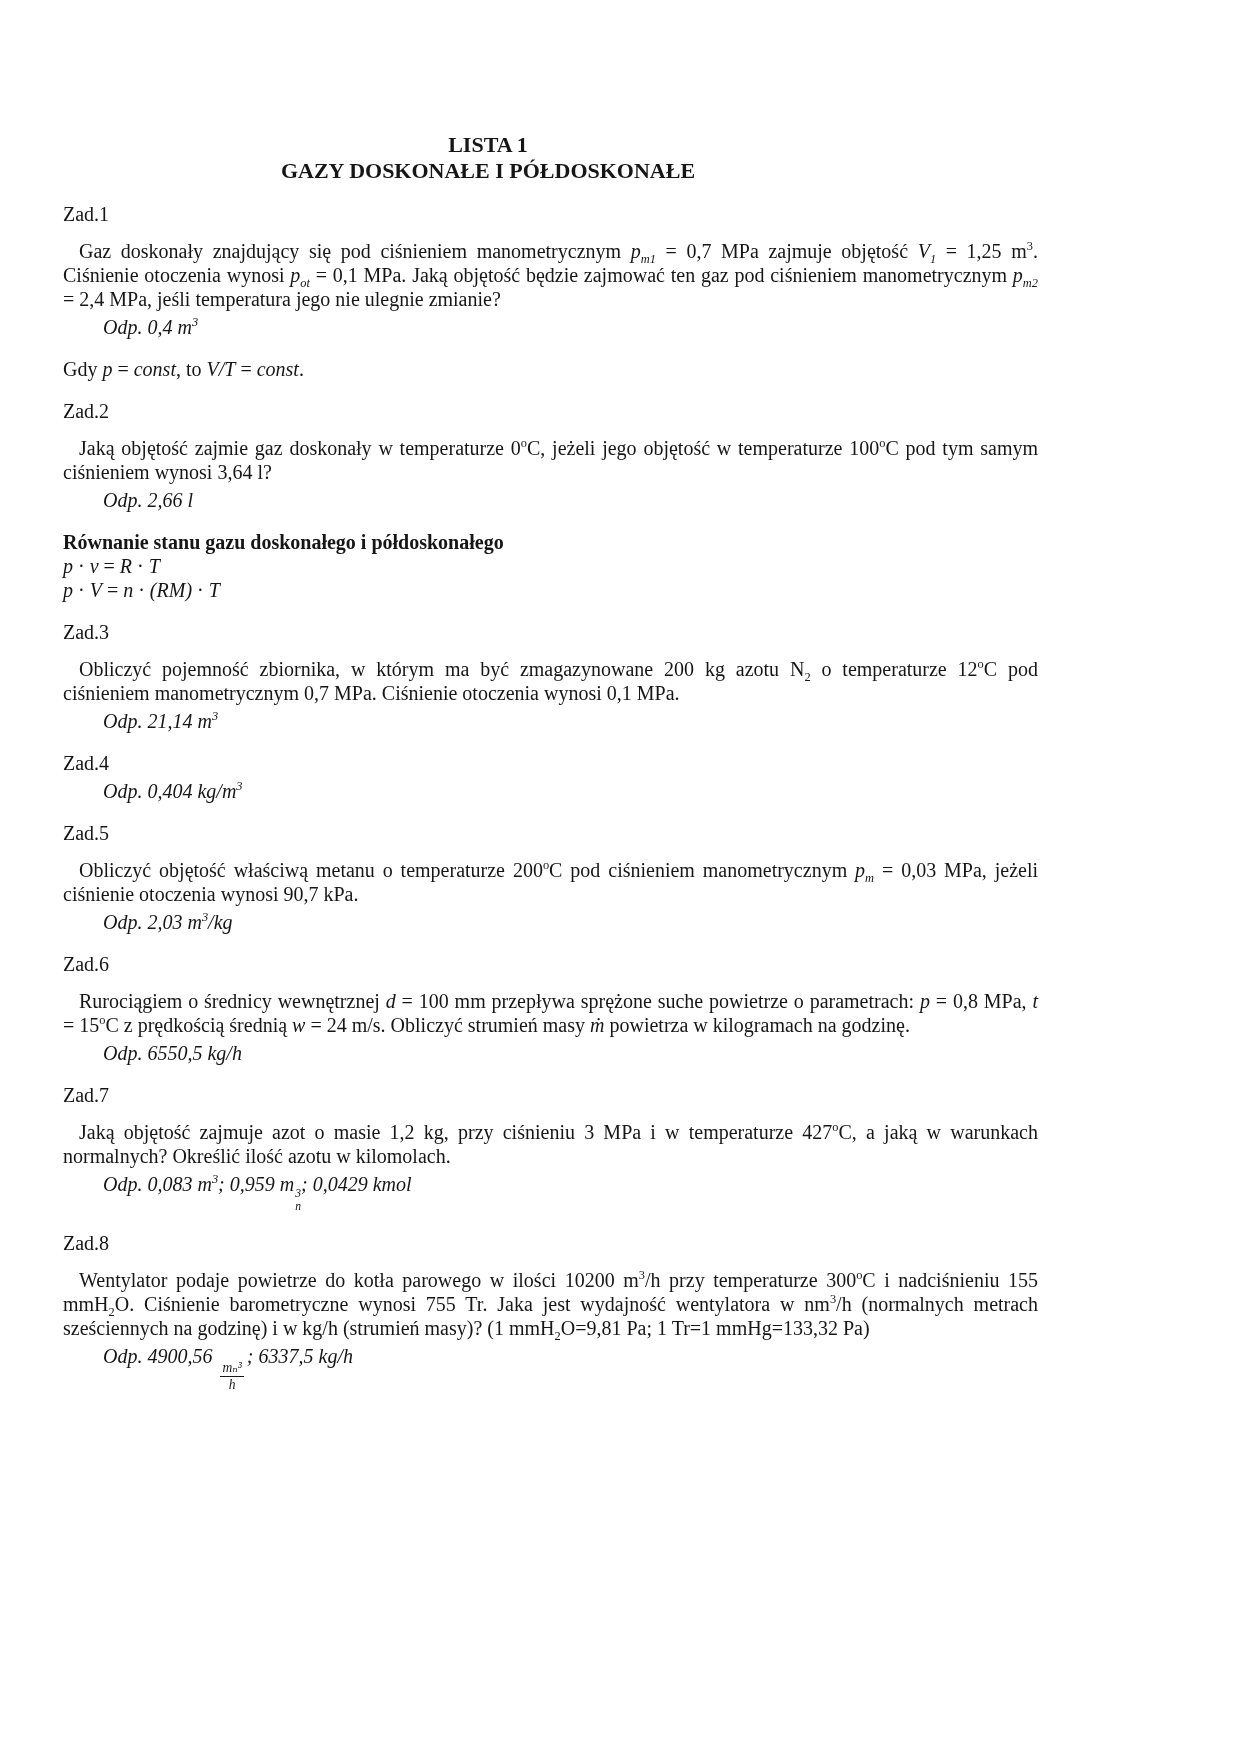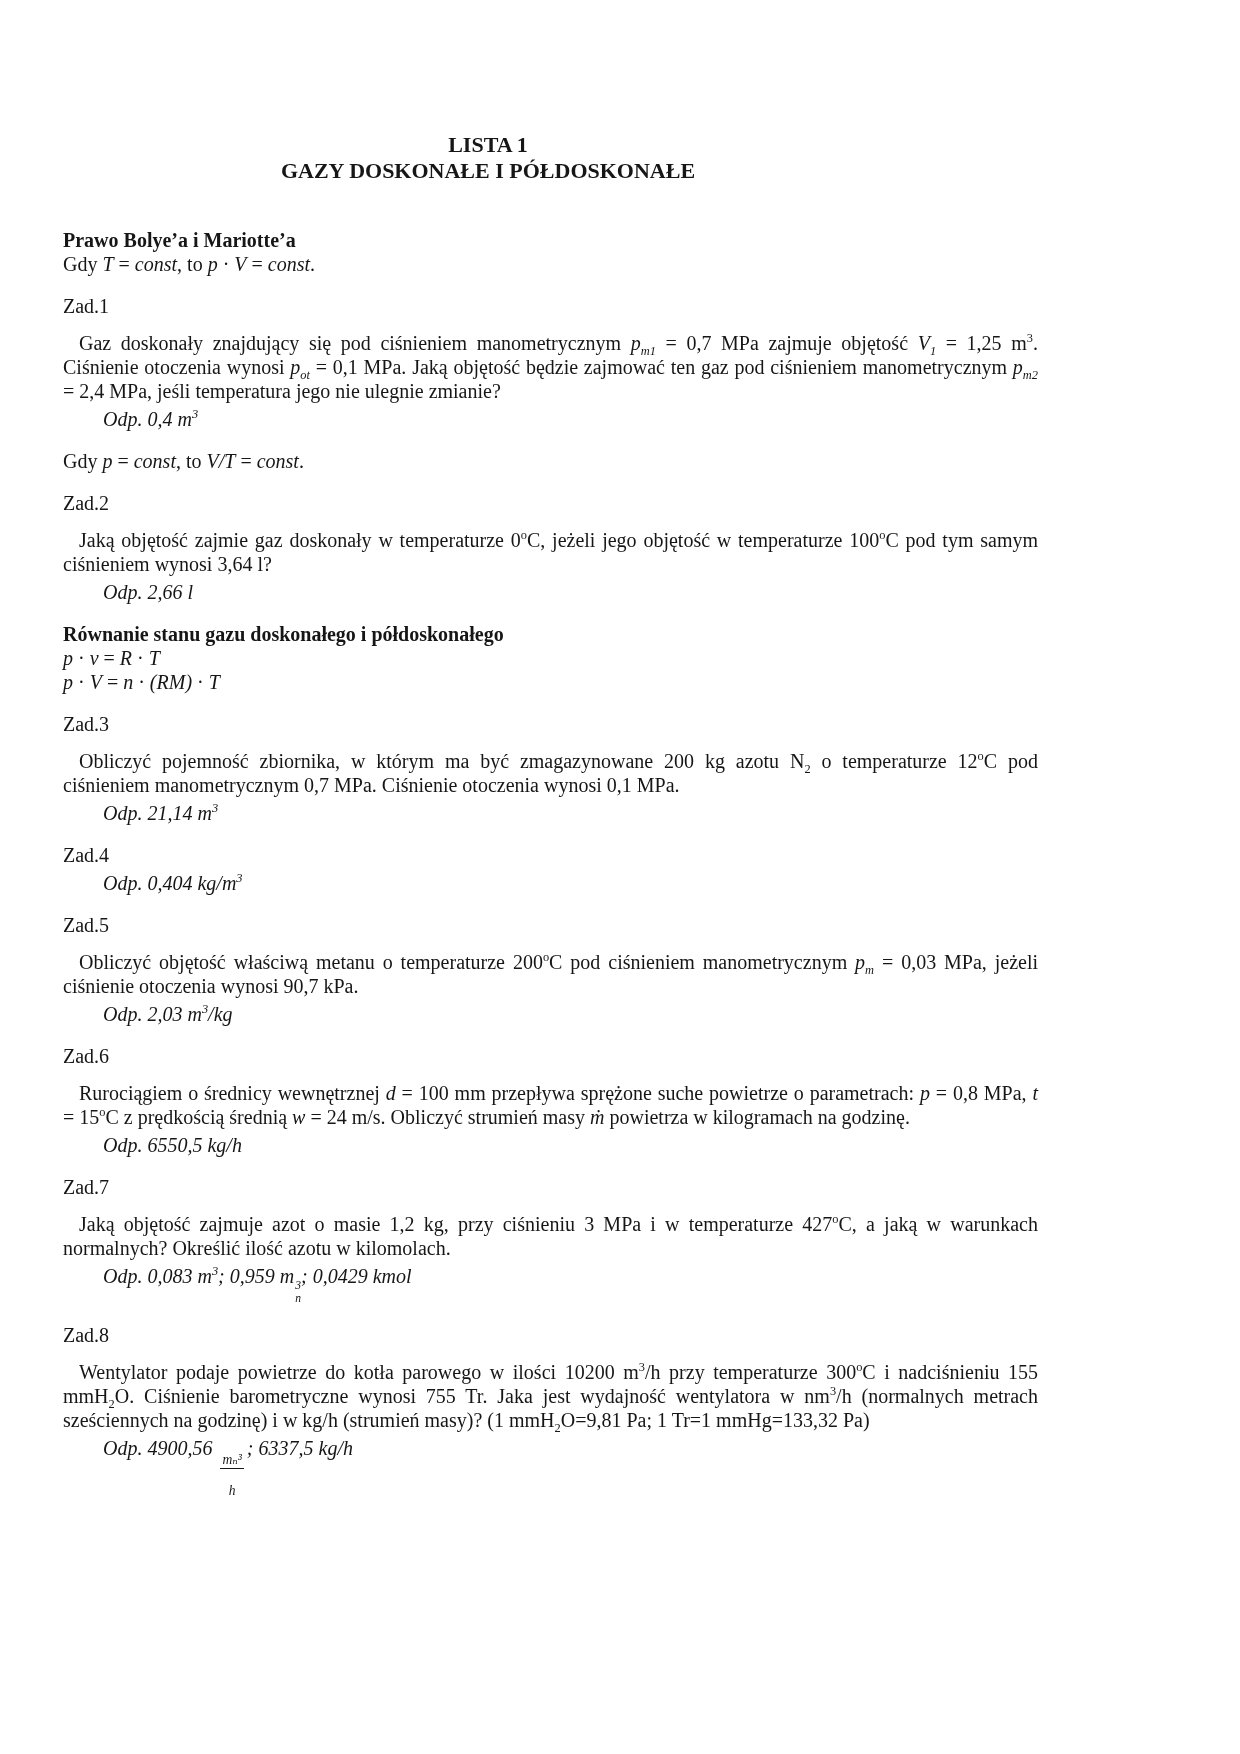--- a/index.html
+++ b/index.html
@@ -61,40 +61,35 @@
     font-style:italic;
     vertical-align:-0.55em;
     margin-left:1px;text-align:left;
   }
   .frac{
     display:inline-flex;flex-direction:column;align-items:center;
     font-size:68%;line-height:1.2;
     font-style:italic;
     vertical-align:-0.65em;
     margin:0 3px;
-    gap:14px;
   }
   .frac .fnum{border-bottom:1.5px solid #161616;padding:0 2px;}
   .frac .fden{padding:0 2px;}
 </style>
 </head>
 <body>
 
 <div class="page">
   <div class="content">
 
     <h1 class="doc-title">
       <span>LISTA 1</span><br>
       <span>GAZY DOSKONAŁE I PÓŁDOSKONAŁE</span>
     </h1>
 
-    <section class="law law-first">
-      <h2 class="law-heading">Prawo Bolye’a i Mariotte’a</h2>
-      <p class="formula"><span>Gdy </span><span class="i">T</span><span> = </span><span class="i">const</span><span>, to </span><span class="i">p</span><span> · </span><span class="i">V</span><span> = </span><span class="i">const</span><span>.</span></p>
-    </section>
 
     <section class="task">
       <div class="task-label">Zad.1</div>
       <p class="task-body"><span>Gaz doskonały znajdujący się pod ciśnieniem manometrycznym </span><span class="i">p</span><span class="isub">m1</span><span> = 0,7 MPa zajmuje objętość </span><span class="i">V</span><span class="isub">1</span><span> = 1,25 m</span><span class="sup">3</span><span>. Ciśnienie otoczenia wynosi </span><span class="i">p</span><span class="isub">ot</span><span> = 0,1 MPa. Jaką objętość będzie zajmować ten gaz pod ciśnieniem manometrycznym </span><span class="i">p</span><span class="isub">m2</span><span> = 2,4 MPa, jeśli temperatura jego nie ulegnie zmianie?</span></p>
       <p class="answer"><span class="i">Odp. 0,4 m</span><span class="isup">3</span></p>
     </section>
 
     <section class="law">
       <p class="formula"><span>Gdy </span><span class="i">p</span><span> = </span><span class="i">const</span><span>, to </span><span class="i">V/T</span><span> = </span><span class="i">const</span><span>.</span></p>
     </section>

